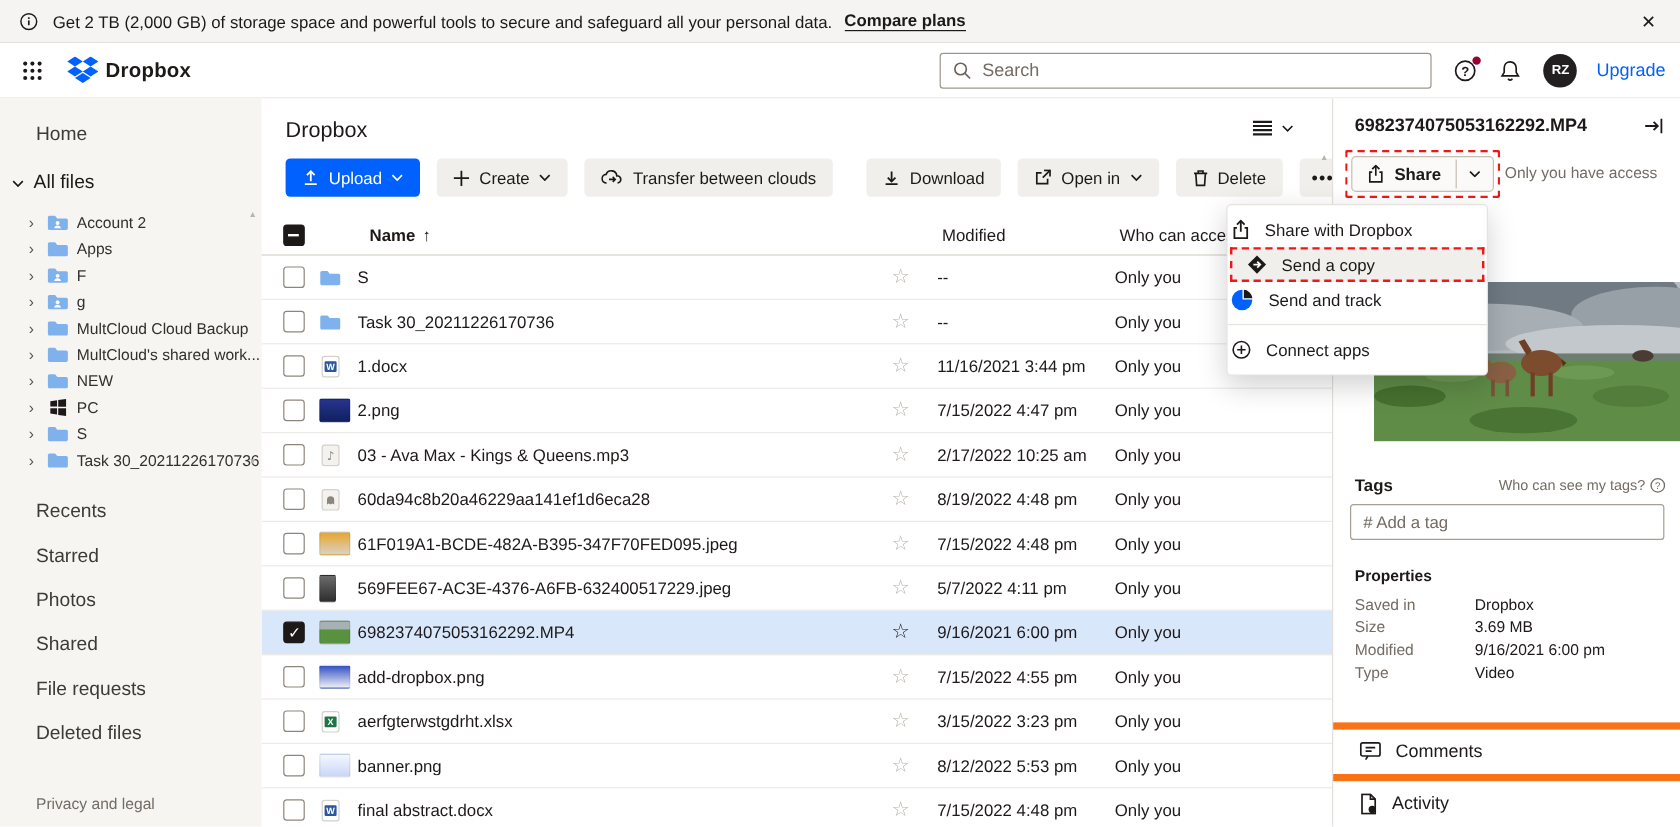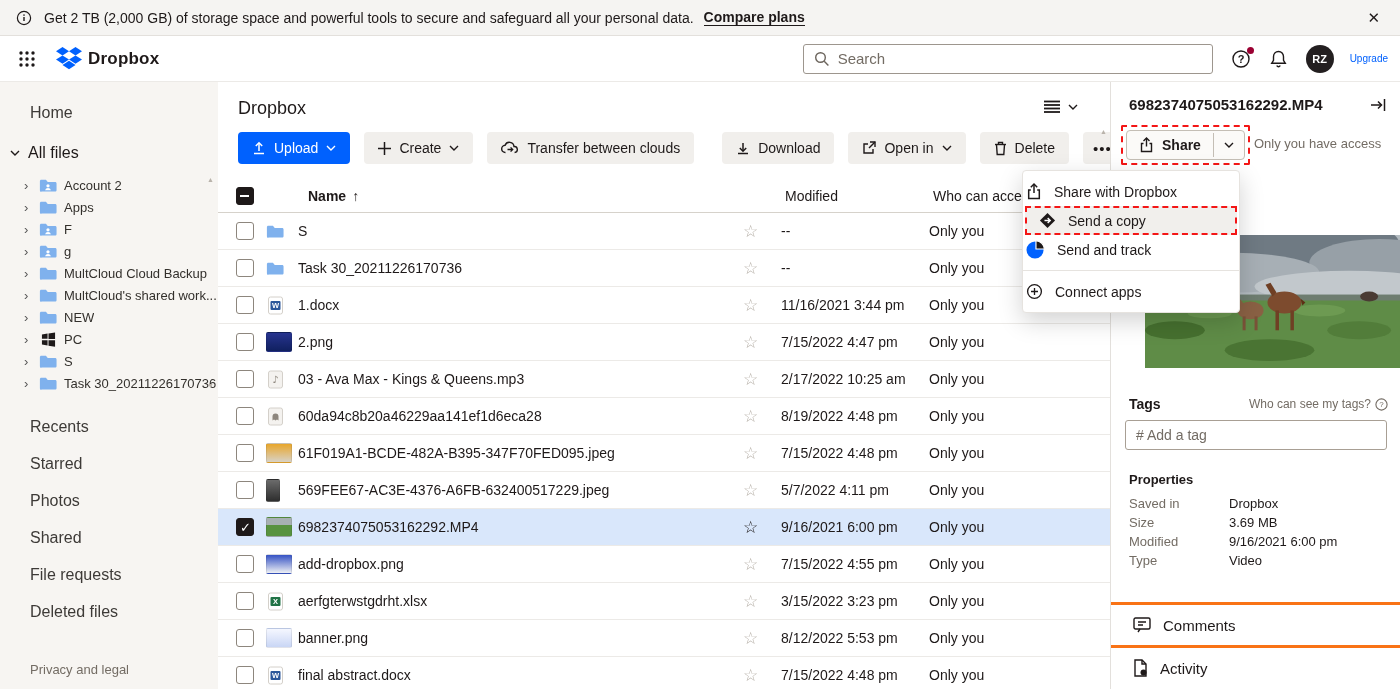--- a/index.html
+++ b/index.html
@@ -18,21 +18,21 @@
   .header { height:46px; display:flex; align-items:center; padding:0 12px 0 14px; border-bottom:1px solid #eceae7; background:#fff; }
   .grid-btn { display:inline-flex; padding:4px; margin-right:16px; cursor:pointer; }
   .brand { display:flex; align-items:center; gap:6px; cursor:pointer; }
   .brand-name { font-size:17px; font-weight:700; letter-spacing:.2px; }
   .search { margin-left:auto; width:410px; height:30px; border:1px solid #9d968e; border-radius:3px; display:flex; align-items:center; padding:0 10px; gap:8px; background:#fff; }
   .search input { border:none; outline:none; flex:1; font-size:15px; font-family:inherit; color:#1e1919; background:transparent; }
   .search input::placeholder { color:#736c64; }
   .hdr-ic { position:relative; margin-left:18px; display:inline-flex; cursor:pointer; }
   .hdr-ic .dot { position:absolute; top:-2px; right:-3px; width:7px; height:7px; background:#9b0032; border-radius:50%; }
   .avatar { margin-left:18px; width:28px; height:28px; border-radius:50%; background:#231f20; color:#fff; display:flex; align-items:center; justify-content:center; font-size:11px; font-weight:700; cursor:pointer; }
-  .upgrade { margin-left:16px; color:#0061fe; font-size:10px; cursor:pointer; }
+  .upgrade { margin-left:16px; color:#0061fe; font-size:15px; cursor:pointer; }
 
   
   .content { display:flex; height:607px; }
 
   
   .sidebar { width:218px; background:#f7f5f2; position:relative; flex-shrink:0; display:flex; flex-direction:column; }
   .side-home { margin:22px 0 0 30px; font-size:16px; color:#3d3a37; cursor:pointer; }
   .side-allfiles { margin:22px 0 8px 10px; font-size:16px; color:#1e1919; display:flex; align-items:center; gap:8px; cursor:pointer; }
   .tree { list-style:none; margin:4px 0 0 0; position:relative; }
   .tree li { display:flex; align-items:center; height:22px; padding-left:24px; font-size:13px; color:#33302c; cursor:pointer; gap:7px; }
@@ -94,21 +94,21 @@
   .tags-head { position:absolute; top:314px; left:18px; right:12px; display:flex; align-items:center; }
   .tags-title { font-size:14px; font-weight:700; }
   .tags-hint { margin-left:auto; font-size:12px; color:#736c64; display:flex; align-items:center; gap:4px; cursor:pointer; }
   .tag-input { position:absolute; top:338px; left:14px; width:262px; height:30px; border:1px solid #a89f94; border-radius:3px; font-size:14px; font-family:inherit; padding:0 10px; color:#1e1919; outline:none; }
   .tag-input::placeholder { color:#736c64; }
   .props-title { position:absolute; top:390px; left:18px; font-size:13px; font-weight:700; }
   .props { position:absolute; top:412px; left:18px; right:12px; font-size:13px; }
   .props .prow { display:flex; height:19px; align-items:center; }
   .props .plabel { width:100px; color:#736c64; }
   .props .pvalue { color:#1e1919; }
-  .p-section { position:absolute; left:0; right:0; height:43px; border-top:3px solid #f97316; display:flex; align-items:center; padding-left:22px; gap:12px; font-size:15px; cursor:pointer; }
+  .p-section { position:absolute; left:0; right:0; height:43px; border-top:6px solid #f97316; display:flex; align-items:center; padding-left:22px; gap:12px; font-size:15px; cursor:pointer; }
   .p-section.comments { top:520px; }
   .p-section.activity { top:563px; }
 
   
   .share-menu { position:absolute; left:1022px; top:170px; width:218px; background:#fff; border:1px solid #e6e3df; border-radius:4px; box-shadow:0 8px 24px rgba(0,0,0,.18); padding:6px 0; z-index:10; }
   .share-menu .mi { display:flex; align-items:center; gap:12px; height:29px; padding:0 3px; font-size:14px; cursor:pointer; }
   .share-menu .mi.highlighted { background:#f1efec; border:2px dashed #f41616; margin:0 2px; padding:0 12px; }
   .share-menu .m-divider { height:1px; background:#e6e3df; margin:6px 0; }
   .icn { display:inline-flex; align-items:center; justify-content:center; }
 </style>

